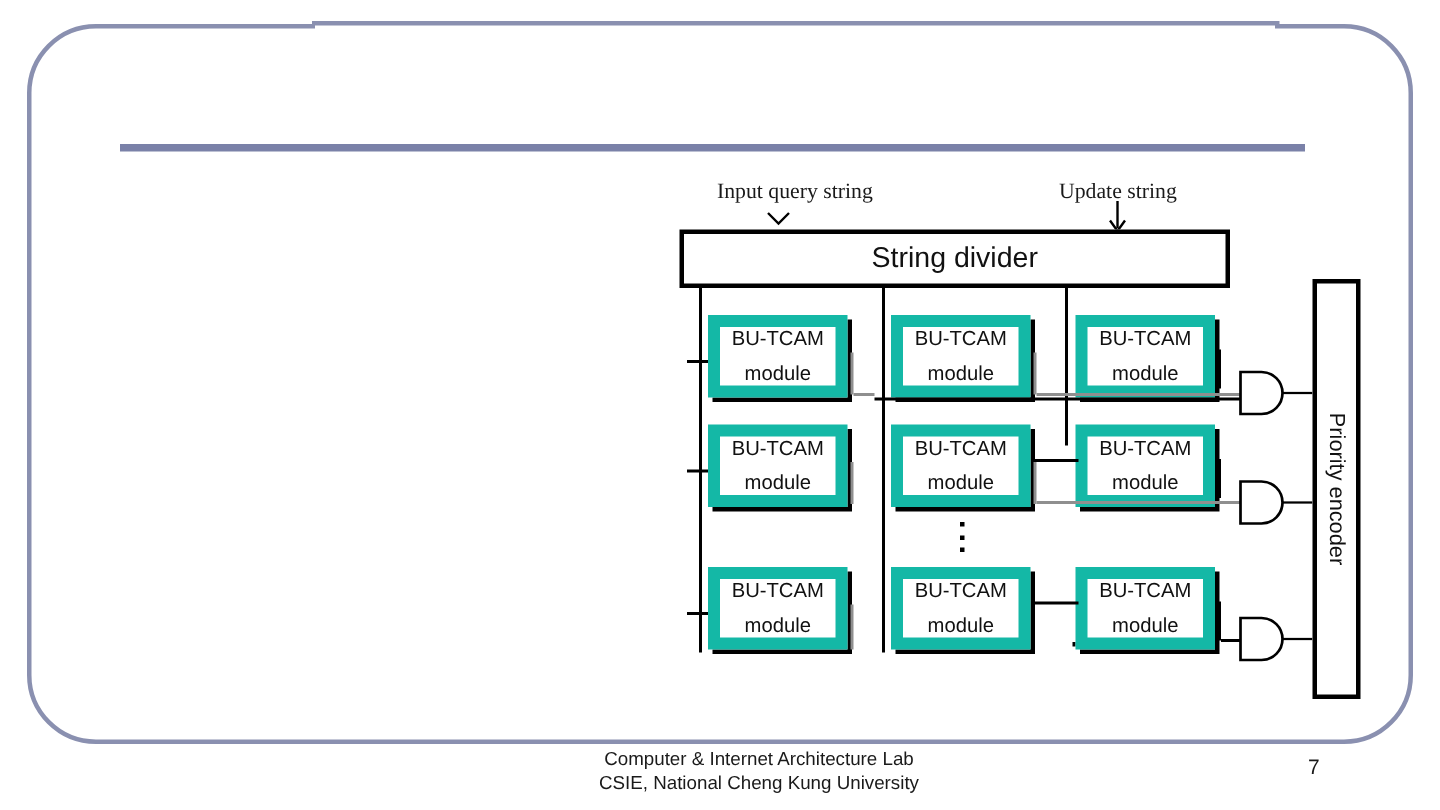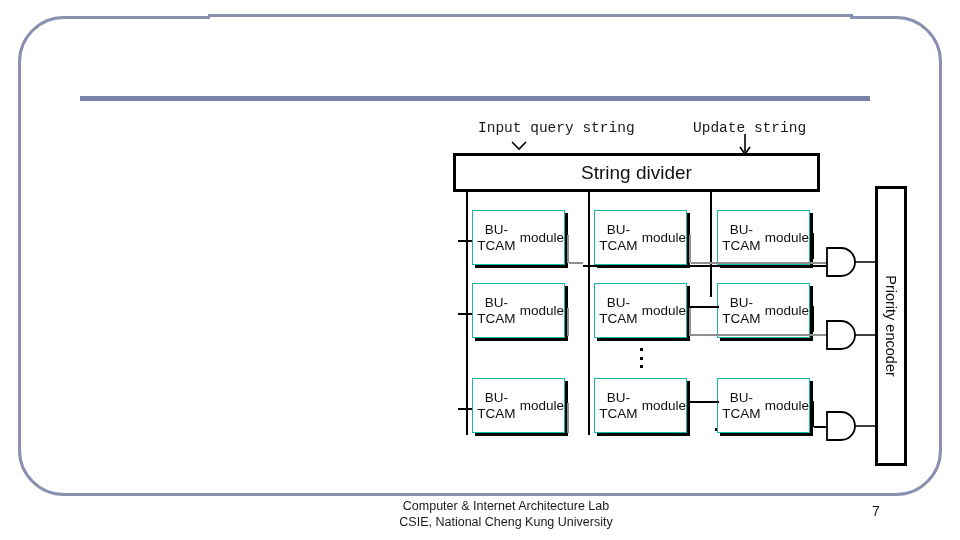--- a/index.html
+++ b/index.html
@@ -86,45 +86,45 @@
   
   .figure {
     position: absolute;
     left: 440px;
     top: 110px;
     width: 500px;
     height: 370px;
   }
   .fig-label {
     position: absolute;
-    font-family: Liberation Mono, monospace;
+    font-family: Liberation Serif, serif;
     font-size: 14.5px;
     color: #1a1a1a;
     white-space: nowrap;
   }
   .divider-box {
     position: absolute;
     background: #ffffff;
     border: 3px solid #000000;
     box-sizing: border-box;
     display: flex;
     align-items: center;
     justify-content: center;
     font-size: 19px;
     color: #111111;
   }
   .mod-box {
     position: absolute;
     background: #ffffff;
-    border: 1px solid #14b8a6;
+    border: 8px solid #14b8a6;
     box-sizing: border-box;
     display: flex;
-    flex-direction: row;
+    flex-direction: column;
     align-items: center;
-    justify-content: flex-end;
+    justify-content: space-between;
     font-size: 13.5px;
     line-height: 16px;
     color: #111111;
     box-shadow: 3px 3px 0 #000000;
     text-align: center;
   }
   .pe-box {
     position: absolute;
     background: #ffffff;
     border: 3px solid #000000;
@@ -189,21 +189,21 @@
   <div class="frame"></div>
   <div class="frame-top-mask"></div>
   <div class="frame-top-line"></div>
 
   <div class="title-rule"></div>
 
 
   <div class="figure">
 
     <div class="fig-label" style="left:38px; top:10px;">Input query string</div>
-    <div class="fig-label" style="left:253px; top:10px;">Update string</div>
+    <div class="fig-label" style="left:266px; top:10px;">Update string</div>
 
     <svg class="gate" style="left:70px; top:30px;" width="18" height="16" viewBox="0 0 18 16">
       <path d="M2,2 L9,9 L16,2" fill="none" stroke="#000" stroke-width="1.6"></path>
     </svg>
     <svg class="gate" style="left:297px; top:24px;" width="16" height="22" viewBox="0 0 16 22">
       <line x1="8" y1="0" x2="8" y2="18" stroke="#000" stroke-width="1.6"></line>
       <path d="M3,13 L8,20 L13,13" fill="none" stroke="#000" stroke-width="1.6"></path>
     </svg>
 
     <div class="divider-box" style="left:13px; top:43px; width:367px; height:39px;text-align:center;">

